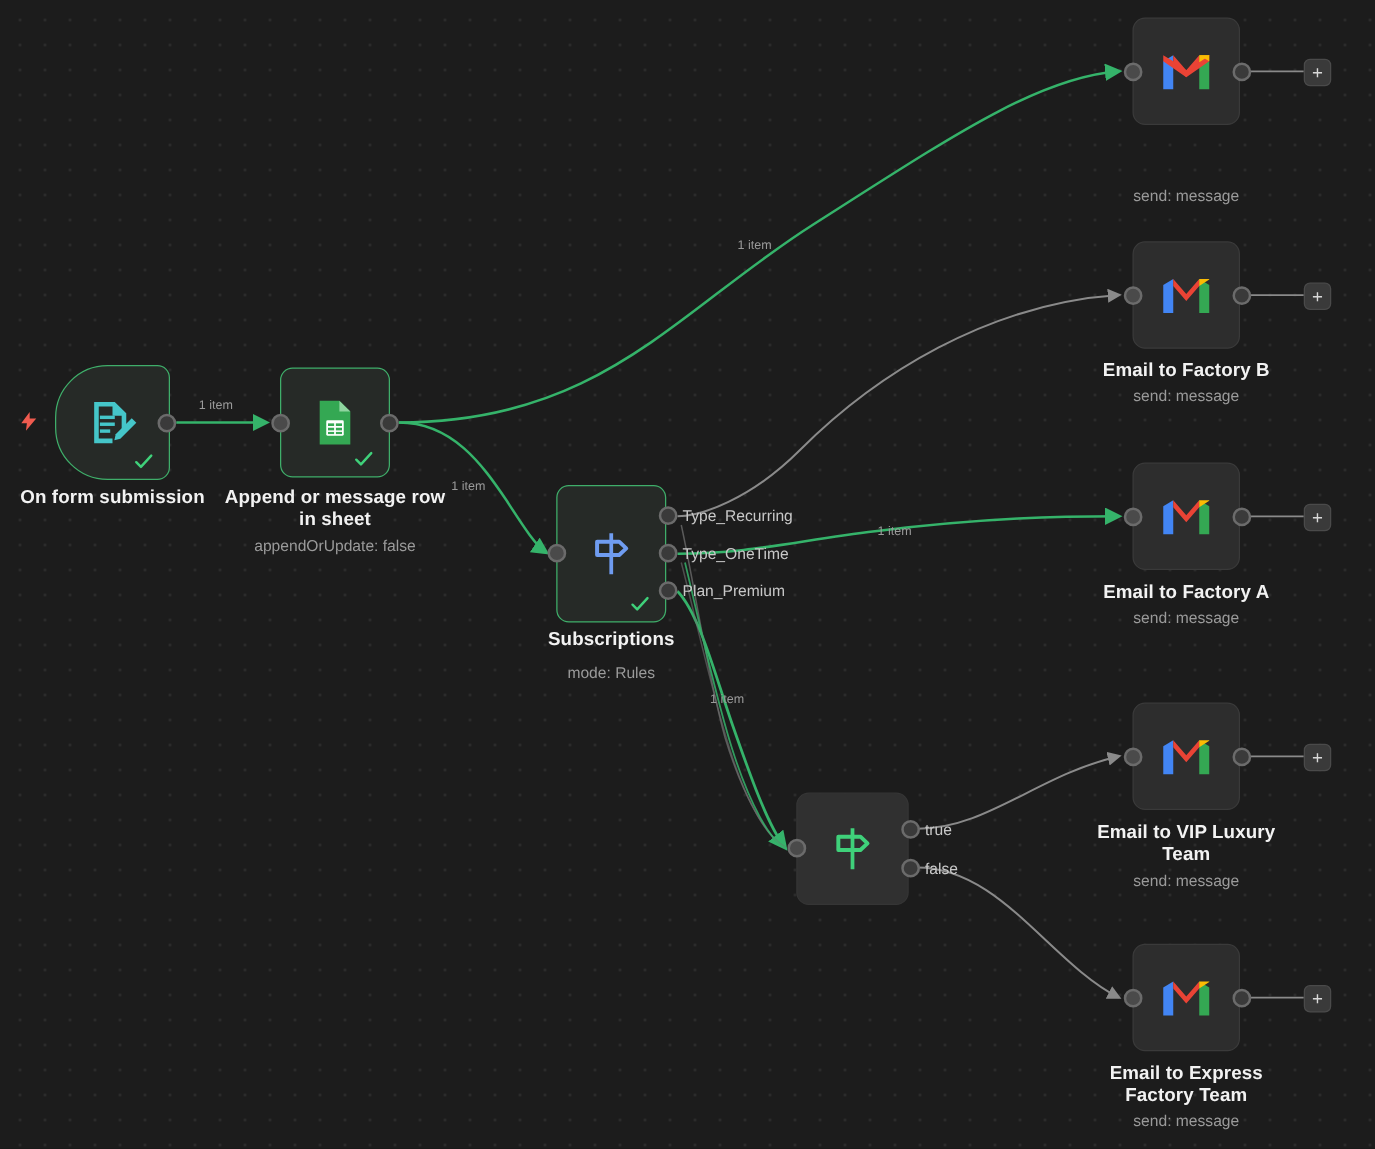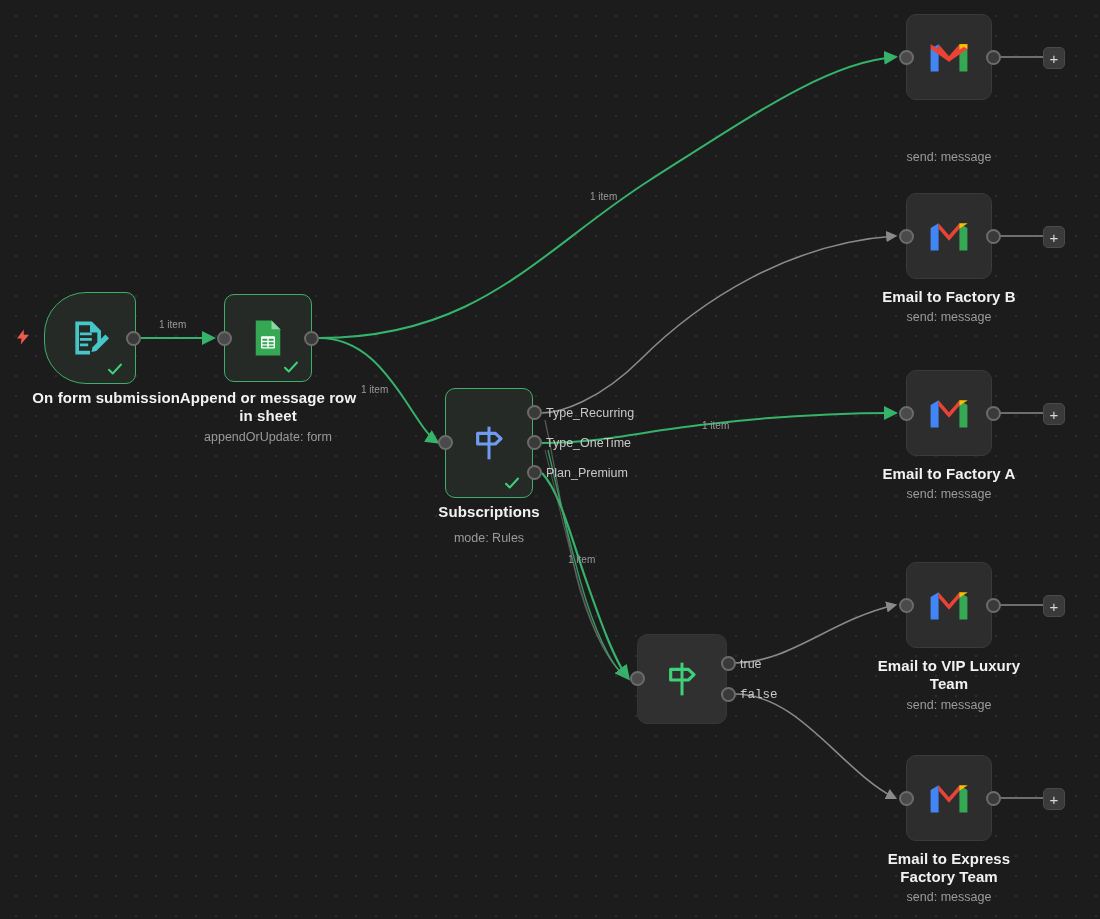--- a/index.html
+++ b/index.html
@@ -192,21 +192,21 @@
         <rect x="6.5" y="12" width="6.5" height="1.5" fill="#45c6c9"></rect>
         <rect x="6.5" y="15" width="4.5" height="1.5" fill="#45c6c9"></rect>
         <path d="M20.4 10.1 l2 2 -7 7 -2.6 .6 .6-2.6 z" fill="#45c6c9"></path>
       </svg>
     </span>
     <svg class="check" viewBox="0 0 24 24">
       <path d="M4 13 l5 5 L20 6" stroke="#3fd17a" stroke-width="2.6" fill="none" stroke-linecap="round" stroke-linejoin="round"></path>
     </svg>
   </div>
   <div class="dot" style="left:126px; top:331px;"></div>
-  <div class="node-label" style="left:0px; top:389px; width:180px;text-align:right;">On form submission</div>
+  <div class="node-label" style="left:0px; top:389px; width:180px;">On form submission</div>
 
   <div class="node ok" style="left:224px; top:294px; width:88px; height:88px;">
     <span class="node-icon">
       <svg width="42" height="42" viewBox="0 0 24 24">
         <path d="M5 2 h9 l5 5 v15 H5 z" fill="#34a853"></path>
         <path d="M14 2 l5 5 h-5 z" fill="#8fd5a0"></path>
         <rect x="8" y="11" width="8" height="7" rx="0.6" fill="#ffffff"></rect>
         <rect x="8.8" y="12.4" width="2.8" height="1.2" fill="#34a853"></rect>
         <rect x="12.4" y="12.4" width="2.8" height="1.2" fill="#34a853"></rect>
         <rect x="8.8" y="14.4" width="2.8" height="1.2" fill="#34a853"></rect>
@@ -215,21 +215,21 @@
         <rect x="12.4" y="16.3" width="2.8" height="1" fill="#34a853"></rect>
       </svg>
     </span>
     <svg class="check" viewBox="0 0 24 24">
       <path d="M4 13 l5 5 L20 6" stroke="#3fd17a" stroke-width="2.6" fill="none" stroke-linecap="round" stroke-linejoin="round"></path>
     </svg>
   </div>
   <div class="dot in" style="left:217px; top:331px;"></div>
   <div class="dot" style="left:304px; top:331px;"></div>
   <div class="node-label" style="left:178px; top:389px; width:180px;">Append or message row in sheet</div>
-  <div class="node-sub" style="left:178px; top:430px; width:180px;">appendOrUpdate: form</div>
+  <div class="node-sub" style="left:178px; top:430px; width:180px;">appendOrUpdate: false</div>
 
   <div class="node ok" style="left:445px; top:388px; width:88px; height:110px;">
     <span class="node-icon">
       <svg width="40" height="40" viewBox="0 0 24 24">
         <path d="M11.1 2.2 h1.8 v19.6 h-1.8 z" fill="#6f9cf0"></path>
         <path d="M5.2 6.2 h10.6 l3.4 3.2 -3.4 3.2 H5.2 z" fill="none" stroke="#6f9cf0" stroke-width="1.9" stroke-linejoin="round"></path>
       </svg>
     </span>
     <svg class="check" viewBox="0 0 24 24">
       <path d="M4 13 l5 5 L20 6" stroke="#3fd17a" stroke-width="2.6" fill="none" stroke-linecap="round" stroke-linejoin="round"></path>
@@ -250,21 +250,21 @@
       <svg width="40" height="40" viewBox="0 0 24 24">
         <path d="M11.1 2.2 h1.8 v19.6 h-1.8 z" fill="#3fd17a"></path>
         <path d="M5.2 6.2 h10.6 l3.4 3.2 -3.4 3.2 H5.2 z" fill="none" stroke="#3fd17a" stroke-width="1.9" stroke-linejoin="round"></path>
       </svg>
     </span>
   </div>
   <div class="dot in" style="left:630px; top:671px;"></div>
   <div class="dot" style="left:721px; top:656px;"></div>
   <div class="dot" style="left:721px; top:687px;"></div>
   <div class="port-label" style="left:740px; top:657px;">true</div>
-  <div class="port-label" style="left:740px; top:688px;font-family:Liberation Mono, monospace;">false</div>
+  <div class="port-label" style="left:740px; top:688px;">false</div>
 
   <div class="node plain" style="left:906px; top:14px; width:86px; height:86px;">
     <span class="node-icon">
       <svg width="42" height="32" viewBox="0 0 52 40">
         <path d="M3 38 V10 l10 -6 v34 z" fill="#4285f4"></path>
         <path d="M49 38 V10 l-10 -6 v34 z" fill="#34a853"></path>
         <path d="M3 10 L3 4 l10 6 13 9 13 -9 10 -6 v6 L26 26 z" fill="#ea4335"></path>
         <path d="M39 4 l10 6 v-6 z" fill="#fbbc04"></path>
         <path d="M13 4 L26 19 L39 4 L39 11 L26 26 L13 11 z" fill="#ea4335"></path>
         <path d="M39 4 v7 L49 4.5 V4 z" fill="#fbbc04"></path>

